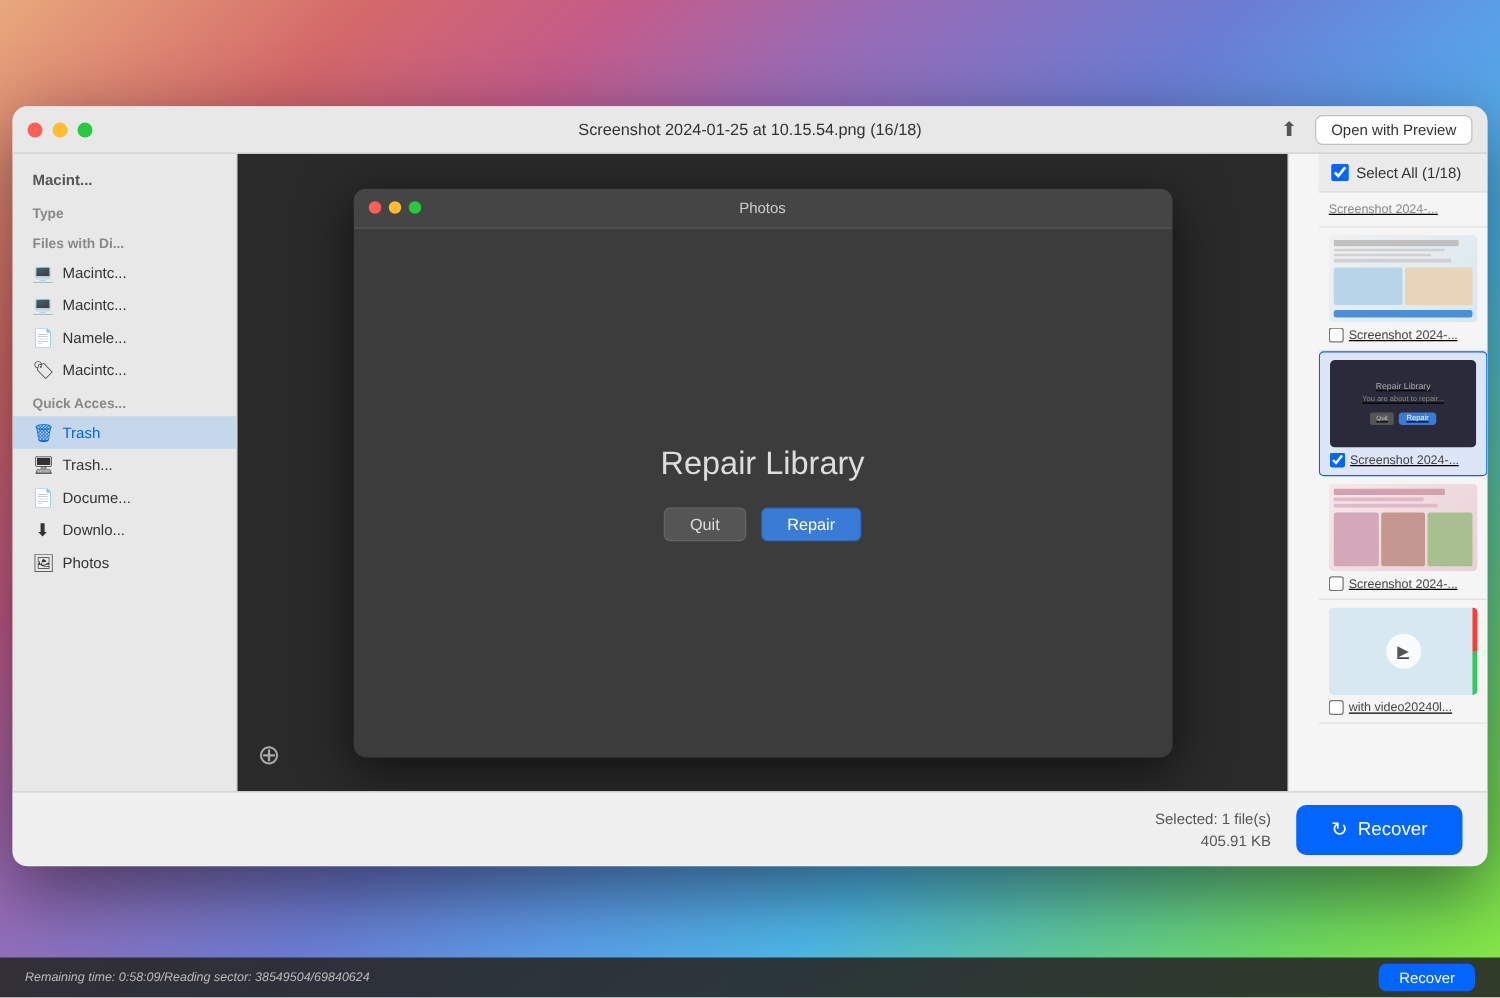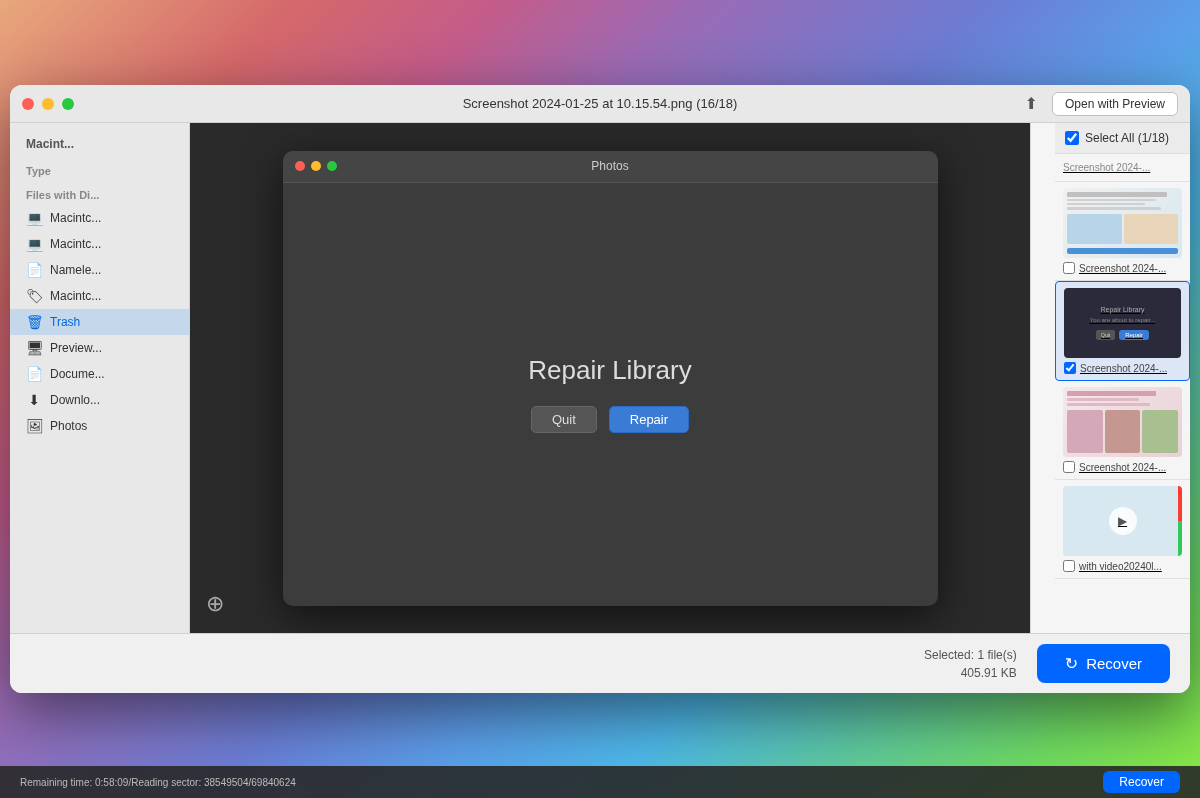--- a/index.html
+++ b/index.html
@@ -493,27 +493,28 @@
 
       <div class="sidebar-item">
         <span class="sidebar-icon">📄</span>
         <span>Namele...</span>
       </div>
       <div class="sidebar-item">
         <span class="sidebar-icon">🏷</span>
         <span>Macintc...</span>
       </div>
 
+      <div class="sidebar-section-label">Quick Acces...</div>
       <div class="sidebar-item active">
         <span class="sidebar-icon">🗑</span>
         <span>Trash</span>
       </div>
       <div class="sidebar-item">
         <span class="sidebar-icon">🖥</span>
-        <span>Preview...</span>
+        <span>Trash...</span>
       </div>
       <div class="sidebar-item">
         <span class="sidebar-icon">📄</span>
         <span>Docume...</span>
       </div>
       <div class="sidebar-item">
         <span class="sidebar-icon">⬇</span>
         <span>Downlo...</span>
       </div>
       <div class="sidebar-item">
@@ -643,15 +644,15 @@
     <div style="width:20px;"></div>
     <button class="recover-btn">
       <span style="font-size:16px;">↻</span>
       <span>Recover</span>
     </button>
   </div>
 
 </div>
 
 <div style="position:absolute;bottom:0;left:0;right:0;height:32px;background:rgba(40,40,40,0.9);display:flex;align-items:center;padding:0 20px;gap:16px;z-index:0;">
-  <span style="font-size:10px;color:#bbb;flex:1;">Remaining time: 0:58:09/Reading sector: 38549504/69840624</span>
+  <span style="font-size:10px;color:#bbb;flex:1;font-style:italic;">Remaining time: 0:58:09/Reading sector: 38549504/69840624</span>
   <button class="recover-bottom-btn">Recover</button>
 </div>
 
 </body></html>

